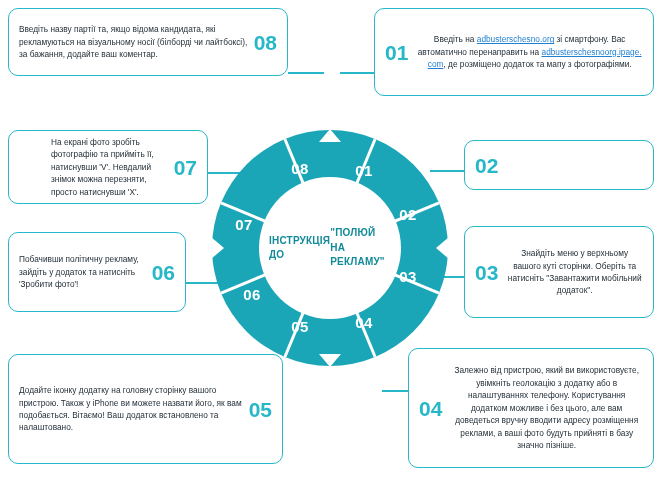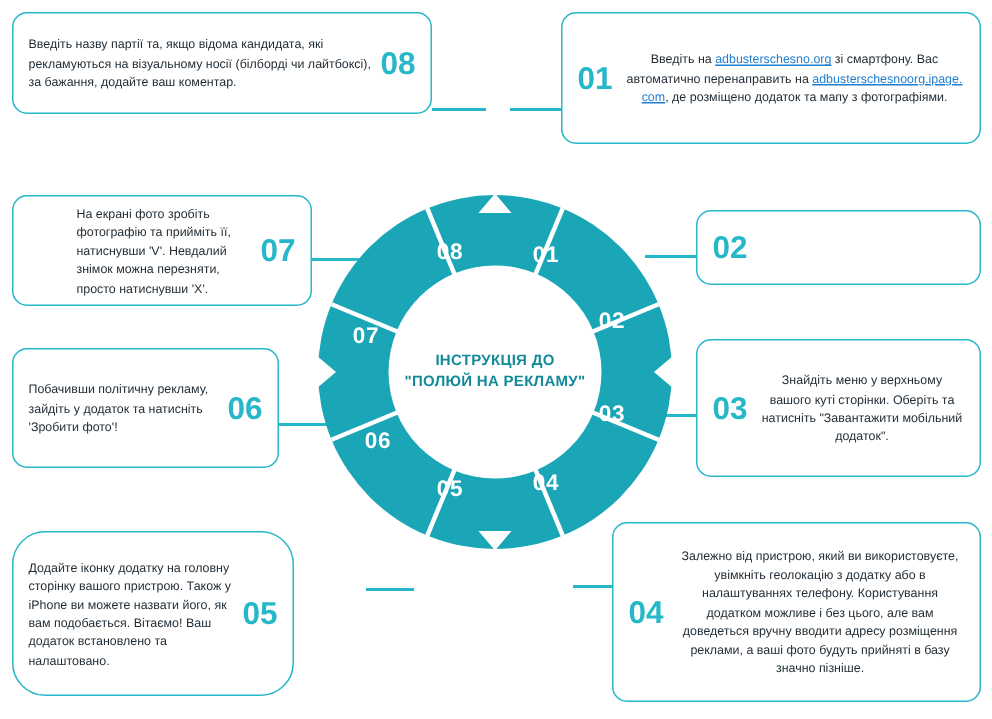--- a/index.html
+++ b/index.html
@@ -44,24 +44,23 @@
     border-radius: 50%;
     background: #ffffff;
   }
   .donut-center {
     position: absolute;
     left: 47px;
     top: 47px;
     width: 142px;
     height: 142px;
     display: flex;
-    flex-direction: column;
+    flex-direction: row;
     align-items: center;
     justify-content: center;
-    text-align: center;
     color: #128a99;
     font-size: 10px;
     font-weight: bold;
     line-height: 1.45;
     letter-spacing: .2px;
     padding: 0 10px;
     box-sizing: border-box;
   }
   .donut-center div { width: 100%; }
 
@@ -148,21 +147,21 @@
     height: 1.6px;
   }
 
   
   #c08 { left: 8px;   top: 8px;   width: 280px; height: 68px; }
   #c01 { left: 374px; top: 8px;   width: 280px; height: 88px; }
   #c07 { left: 8px;   top: 130px; width: 200px; height: 74px; padding-left: 42px; }
   #c02 { left: 464px; top: 140px; width: 190px; height: 50px; }
   #c06 { left: 8px;   top: 232px; width: 178px; height: 80px; }
   #c03 { left: 464px; top: 226px; width: 190px; height: 92px; }
-  #c05 { left: 8px;   top: 354px; width: 188px; height: 110px; border-radius: 22px; }
+  #c05 { left: 8px;   top: 354px; width: 275px; height: 110px; }
   #c04 { left: 408px; top: 348px; width: 246px; height: 120px; }
 </style>
 </head>
 <body>
 
 <div class="stage">
 
   <div class="conn" style="left:288px; top:72px; width:36px;"></div>
   <div class="conn" style="left:340px; top:72px; width:34px;"></div>
   <div class="conn" style="left:208px; top:172px; width:38px;"></div>

